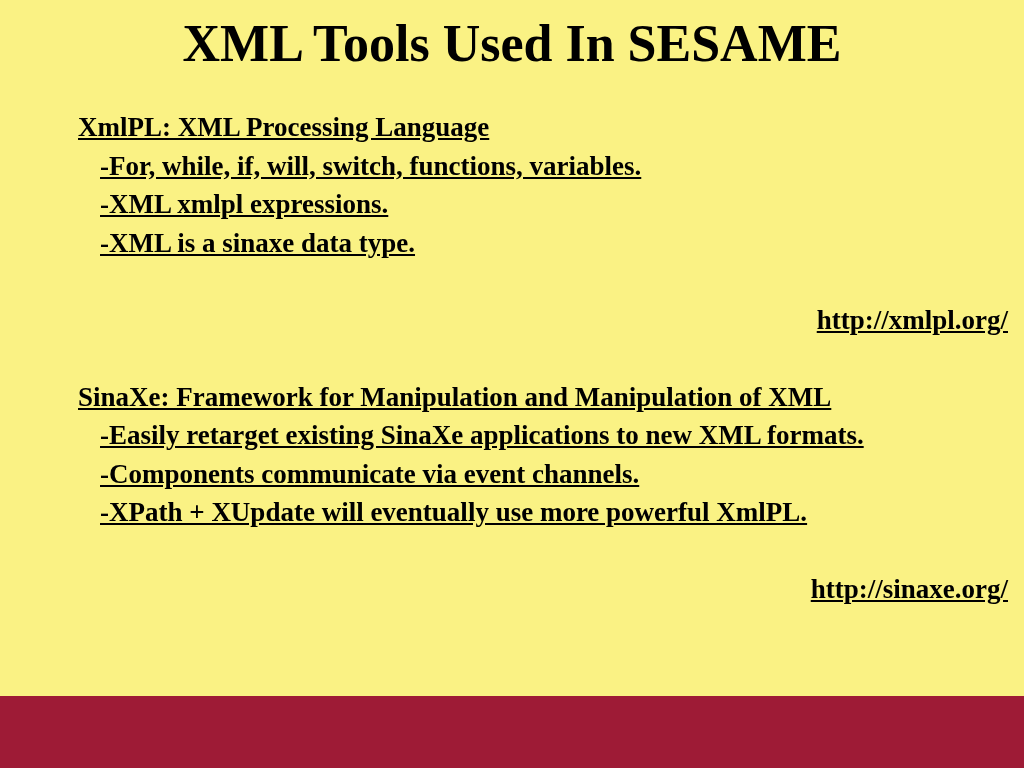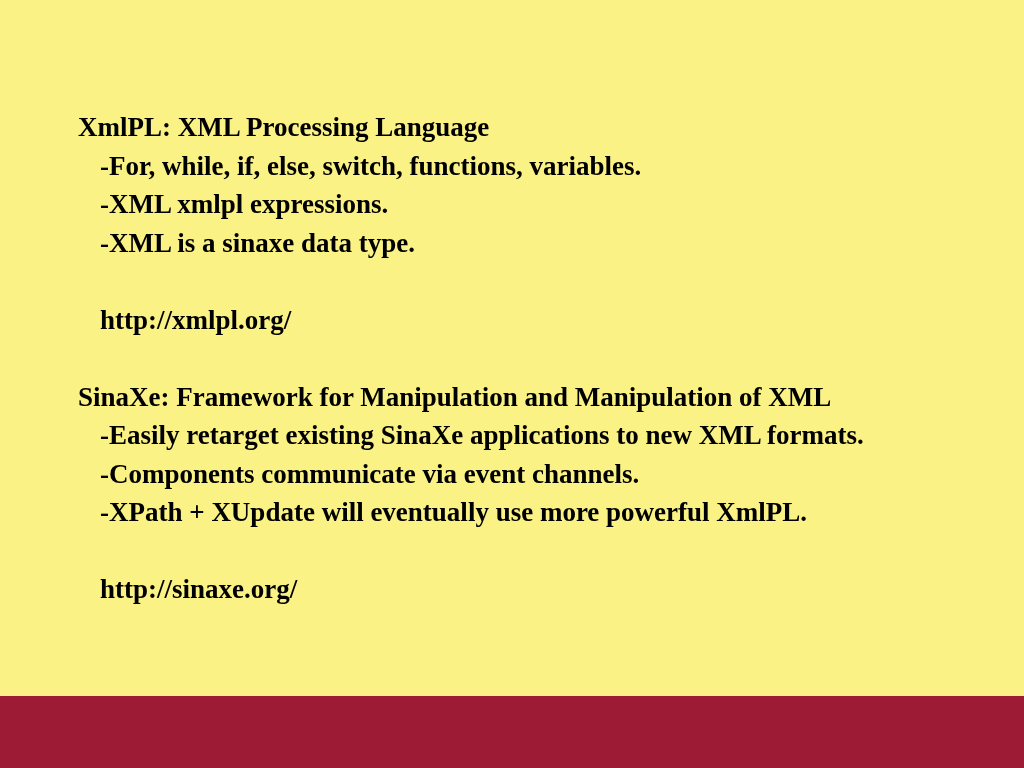--- a/index.html
+++ b/index.html
@@ -36,53 +36,56 @@
   }
   .body-block {
     position: absolute;
     top: 108px;
     left: 78px;
     width: 930px;
     color: #000000;
     font-size: 27px;
     font-weight: bold;
     line-height: 38.5px;
+    text-decoration: underline;
   }
   .line {
     white-space: pre;
     font-size: 27px;
     font-weight: bold;
   }
   .line.indent {
     padding-left: 22px;
   }
   .line.blank {
     height: 38.5px;
   }
   .line.url {
     padding-left: 22px;
+    text-align: right;
   }
   .footer-bar {
     position: absolute;
     left: 0;
     bottom: 0;
     width: 1024px;
     height: 72px;
     background: #9E1B36;
   }
 </style>
 </head>
 <body>
 
 <div class="slide">
 
+  <div class="slide-title">XML Tools Used In SESAME</div>
 
   <div class="body-block">
       <div class="line">XmlPL: XML Processing Language</div>
-      <div class="line indent">-For, while, if, else, switch, functions, variables.</div>
+      <div class="line indent">-For, while, if, will, switch, functions, variables.</div>
       <div class="line indent">-XML xmlpl expressions.</div>
       <div class="line indent">-XML is a sinaxe data type.</div>
       <div class="line blank"></div>
       <div class="line url">http://xmlpl.org/</div>
       <div class="line blank"></div>
       <div class="line">SinaXe: Framework for Manipulation and Manipulation of XML</div>
       <div class="line indent">-Easily retarget existing SinaXe applications to new XML formats.</div>
       <div class="line indent">-Components communicate via event channels.</div>
       <div class="line indent">-XPath + XUpdate will eventually use more powerful XmlPL.</div>
       <div class="line blank"></div>

